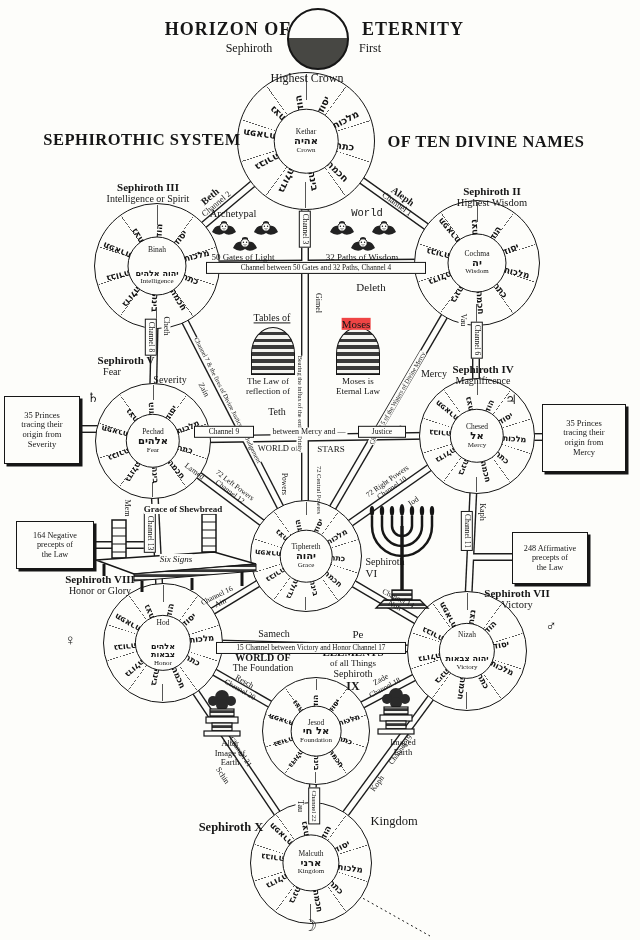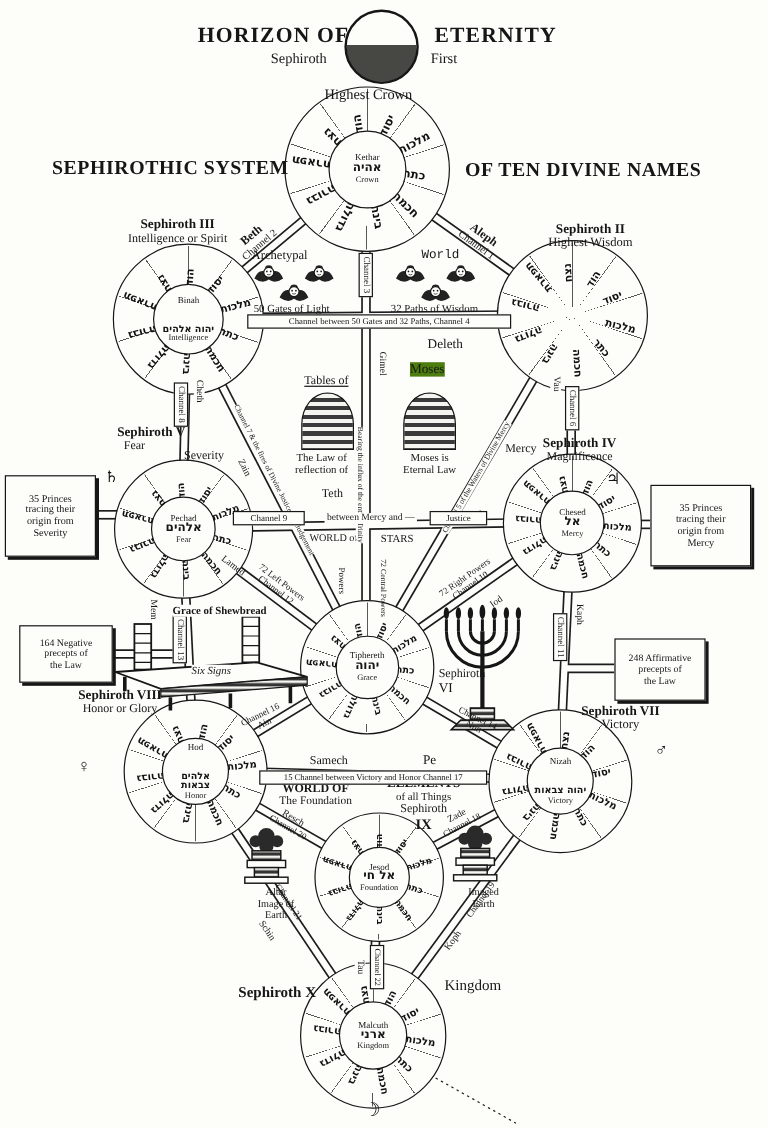--- a/index.html
+++ b/index.html
@@ -161,20 +161,25 @@
       <span class="rw" style="font-size: 8.928px; transform: rotate(50deg) translate(27.9px, -4.464px);">כתר</span>
       <span class="rw" style="font-size: 8.928px; transform: rotate(86deg) translate(27.9px, -4.464px);">חכמה</span>
       <span class="rw" style="font-size: 8.928px; transform: rotate(122deg) translate(27.9px, -4.464px);">בינה</span>
       <span class="rw" style="font-size: 8.928px; transform: rotate(158deg) translate(27.9px, -4.464px);">גדולה</span>
       <span class="rw" style="font-size: 8.928px; transform: rotate(194deg) translate(27.9px, -4.464px);">גבורה</span>
       <span class="rw" style="font-size: 8.928px; transform: rotate(230deg) translate(27.9px, -4.464px);">תפארת</span>
       <span class="rw" style="font-size: 8.928px; transform: rotate(266deg) translate(27.9px, -4.464px);">נצח</span>
       <span class="rw" style="font-size: 8.928px; transform: rotate(302deg) translate(27.9px, -4.464px);">הוד</span>
       <span class="rw" style="font-size: 8.928px; transform: rotate(338deg) translate(27.9px, -4.464px);">יסוד</span>
       <span class="rw" style="font-size: 8.928px; transform: rotate(374deg) translate(27.9px, -4.464px);">מלכות</span>
+      <div class="core">
+        <span class="nm">Cochma</span>
+        <span class="hb">יה</span>
+        <span class="tt">Wisdom</span>
+      </div>
     </div>
 
   <div class="seph" style="left:95px;top:383px;width:114px;height:114px;">
       <div class="spokes"></div>
       <span class="rw" style="font-size: 8.208px; transform: rotate(14deg) translate(25.65px, -4.104px);">כתר</span>
       <span class="rw" style="font-size: 8.208px; transform: rotate(50deg) translate(25.65px, -4.104px);">חכמה</span>
       <span class="rw" style="font-size: 8.208px; transform: rotate(86deg) translate(25.65px, -4.104px);">בינה</span>
       <span class="rw" style="font-size: 8.208px; transform: rotate(122deg) translate(25.65px, -4.104px);">גדולה</span>
       <span class="rw" style="font-size: 8.208px; transform: rotate(158deg) translate(25.65px, -4.104px);">גבורה</span>
       <span class="rw" style="font-size: 8.208px; transform: rotate(194deg) translate(25.65px, -4.104px);">תפארת</span>
@@ -441,21 +446,21 @@
       <div>The Foundation</div>
     </div>
   <div class="lbl" style="left:353px;top:670px;font-size:9px;">
       <div class="b" style="font-size:11px;">ELEMENTS</div>
       <div>of all Things</div>
       <div style="font-size:10px;">Sephiroth</div>
       <div class="b" style="font-size:12px;">IX</div>
     </div>
 
   <div class="lbl" style="left:272px;top:318px;font-size:10px;background:#fdfdfa;text-decoration:underline;">Tables of</div>
-  <div class="lbl" style="left:356px;top:308px;font-size:11px;background:#4d7c0f;">Moses</div>
+  <div class="lbl" style="left:356px;top:324px;font-size:11px;background:#ef4444;">Moses</div>
   <div class="lbl" style="left:268px;top:386px;font-size:9px;background:#fdfdfa;">
       <div>The Law of</div>
       <div>reflection of</div>
     </div>
   <div class="lbl" style="left:358px;top:386px;font-size:9px;background:#fdfdfa;">
       <div>Moses is</div>
       <div>Eternal Law</div>
     </div>
 
   <div class="lbl" style="left:213px;top:200px;transform:translate(-50%,-50%) rotate(-40deg);">

